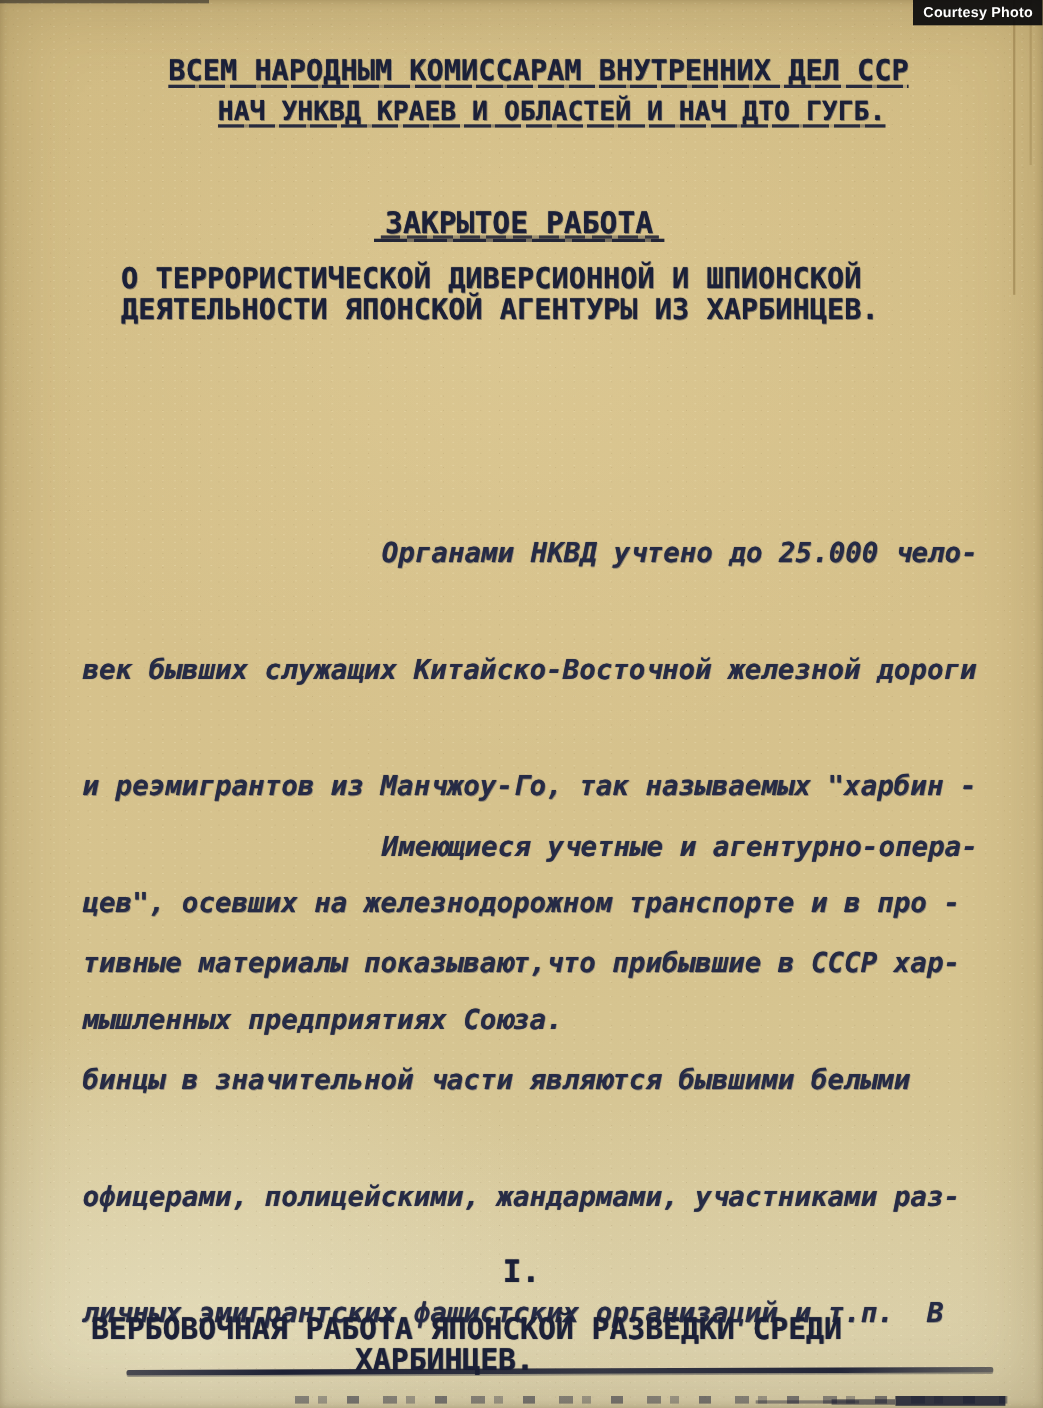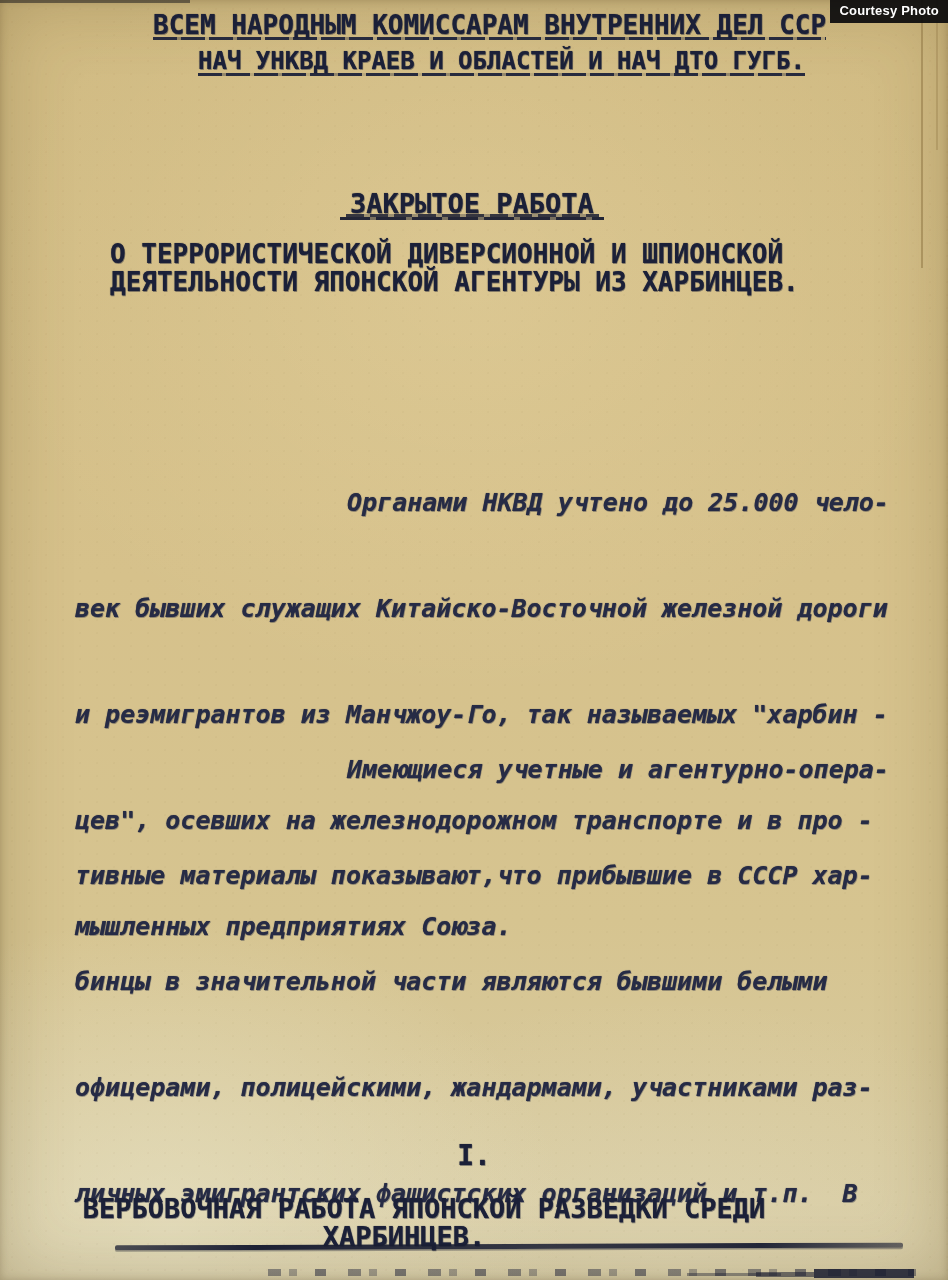--- a/index.html
+++ b/index.html
@@ -16,21 +16,21 @@
     background-size:17px 13px,11px 7px,auto,auto,auto,auto;
     box-shadow:inset 0 0 70px rgba(92,72,28,0.28), inset 0 0 8px rgba(60,45,15,0.25);
   }
   .ink{color:#262b45;font-weight:bold;
     text-shadow:0 0 1px rgba(38,43,69,0.7), 0.6px 0.6px 0.5px rgba(38,43,69,0.35);}
   .dark{color:#1b2038;text-shadow:0 0 1px rgba(27,32,56,0.8), 0.7px 0.7px 0.6px rgba(27,32,56,0.4);}
   .abs{position:absolute;white-space:pre;}
   
   .uline{padding-bottom:2px;
     background:repeating-linear-gradient(90deg, rgba(30,35,58,0.95) 0 24px, rgba(30,35,58,0.35) 24px 28px, rgba(30,35,58,0.95) 28px 52px, rgba(30,35,58,0.15) 52px 56px);
-    background-size:100% 3.5px;background-position:left bottom;background-repeat:no-repeat;}
+    background-size:100% 3.5px;background-position:left bottom;background-repeat:no-repeat;margin-top:40px;}
   .uline-heavy{padding:0 10px 3px 10px;
     background:
       repeating-linear-gradient(90deg, rgba(25,29,50,0.95) 0 30px, rgba(25,29,50,0.5) 30px 36px),
       repeating-linear-gradient(90deg, rgba(25,29,50,0.85) 0 18px, rgba(25,29,50,0.3) 18px 24px);
     background-size:100% 3.5px,96% 3px;
     background-position:left bottom,6px calc(100% - 3px);
     background-repeat:no-repeat,no-repeat;}
   .para{width:848px;font-size:25px;}
   .para .ln{display:block;height:48px;line-height:48px;white-space:pre;font-style:italic;}
   .para .ln.first{padding-left:272px;}

